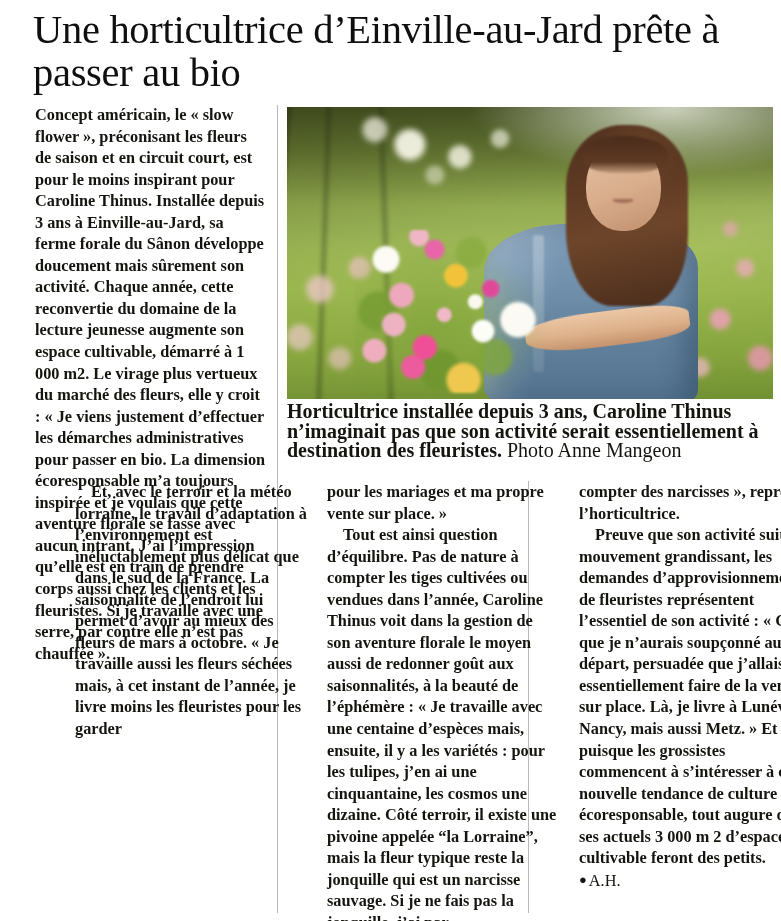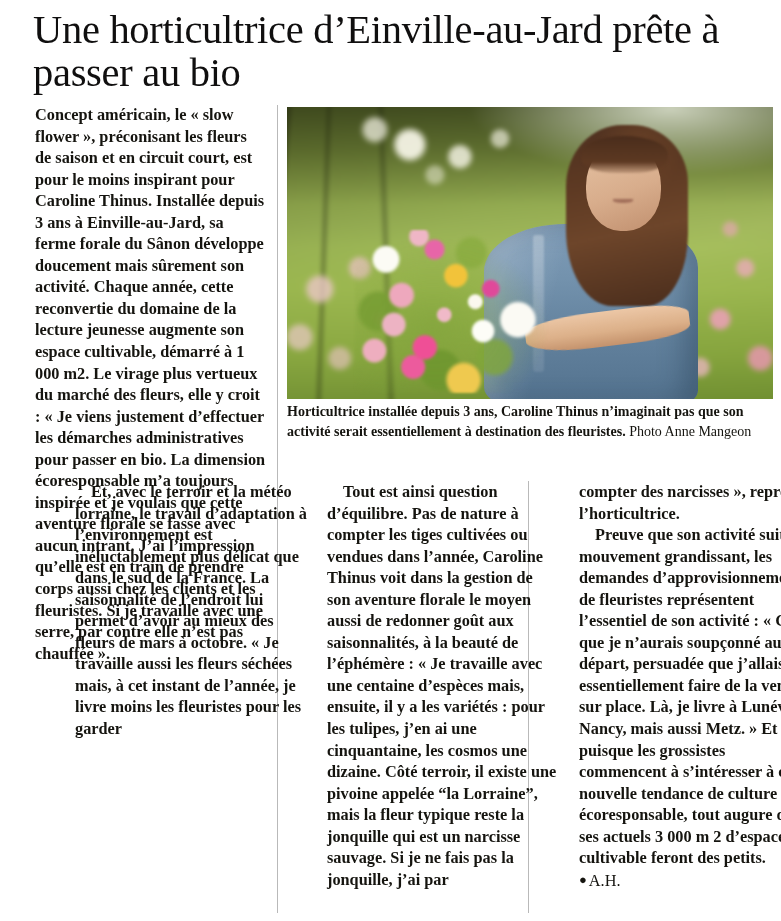--- a/index.html
+++ b/index.html
@@ -275,21 +275,21 @@
     filter: blur(1.2px);
   }
 
   
   .caption {
     position: absolute;
     left: 287px;
     top: 402px;
     width: 487px;
     font-family: "Liberation Serif", "DejaVu Serif", serif;
-    font-size: 14px;
+    font-size: 20px;
     line-height: 19.5px;
     font-weight: bold;
     color: #15140f;
   }
   .caption .credit {
     font-weight: normal;
   }
 
   
   .lower {
@@ -359,20 +359,21 @@
     <span class="credit">Photo Anne Mangeon</span>
   </figcaption>
 
   <div class="lower">
 
     <div class="col col-a body-text">
       <p class="indent">Et, avec le terroir et la météo lorraine, le travail d’adaptation à l’environnement est inéluctablement plus délicat que dans le sud de la France. La saisonnalité de l’endroit lui permet d’avoir au mieux des fleurs de mars à octobre. « Je travaille aussi les fleurs séchées mais, à cet instant de l’année, je livre moins les fleuristes pour les garder</p>
     </div>
 
     <div class="col col-b body-text">
+      <p>pour les mariages et ma propre vente sur place. »</p>
       <p class="indent">Tout est ainsi question d’équilibre. Pas de nature à compter les tiges cultivées ou vendues dans l’année, Caroline Thinus voit dans la gestion de son aventure florale le moyen aussi de redonner goût aux saisonnalités, à la beauté de l’éphémère : « Je travaille avec une centaine d’espèces mais, ensuite, il y a les variétés : pour les tulipes, j’en ai une cinquantaine, les cosmos une dizaine. Côté terroir, il existe une pivoine appelée “la Lorraine”, mais la fleur typique reste la jonquille qui est un narcisse sauvage. Si je ne fais pas la jonquille, j’ai par</p>
     </div>
 
     <div class="col col-c body-text">
       <p>compter des narcisses », reprend l’horticultrice.</p>
       <p class="indent">Preuve que son activité suit un mouvement grandissant, les demandes d’approvisionnement de fleuristes représentent l’essentiel de son activité : « Ce que je n’aurais soupçonné au départ, persuadée que j’allais essentiellement faire de la vente sur place. Là, je livre à Lunéville, Nancy, mais aussi Metz. » Et puisque les grossistes commencent à s’intéresser à cette nouvelle tendance de culture écoresponsable, tout augure que ses actuels 3 000 m 2 d’espace cultivable feront des petits.</p>
       <p class="byline"><span class="dot">●</span><span>A.H.</span></p>
     </div>
 
   </div>

